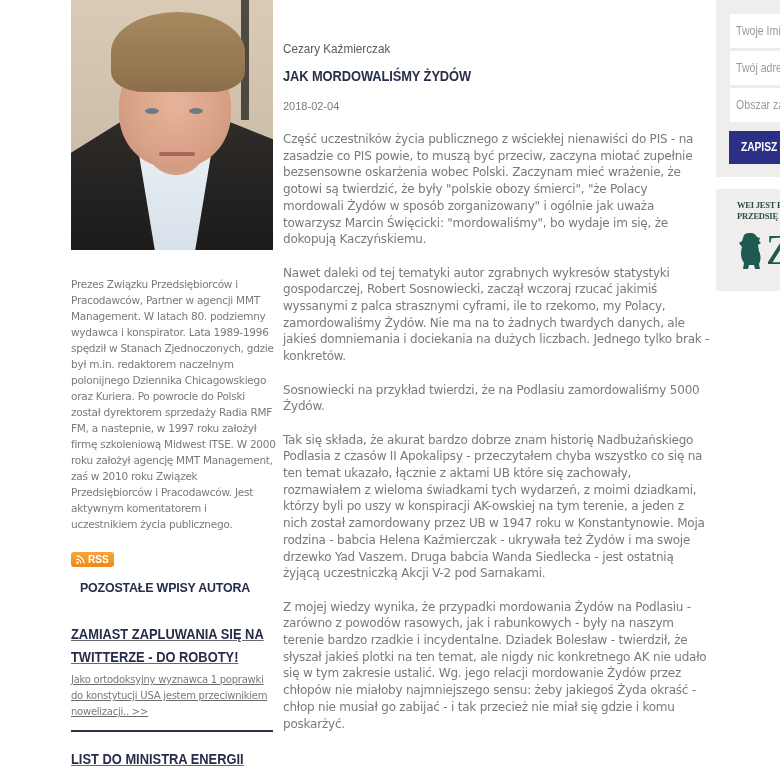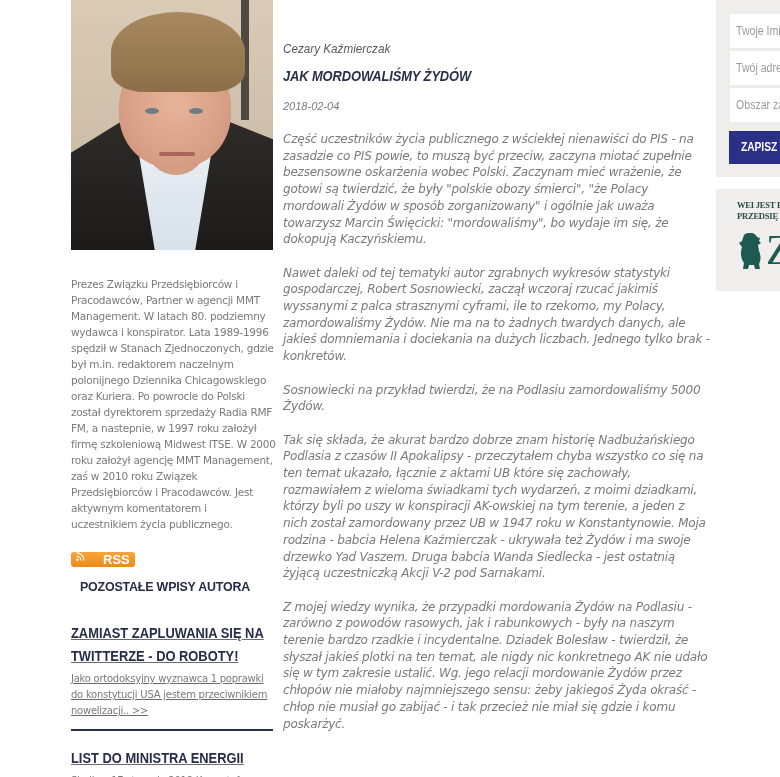--- a/index.html
+++ b/index.html
@@ -41,24 +41,24 @@
   .author-photo .eye.l { left:74px; } .author-photo .eye.r { left:118px; }
   .author-photo .mouth { position:absolute; left:88px; top:152px; width:36px; height:4px; background:#a8665a; border-radius:2px; }
 
   .author-bio {
     margin-top: 26px; width: 205px;
     font-size: 10.5px; line-height: 16px; color: #7a7a7a;
     font-family: "DejaVu Sans", sans-serif; letter-spacing: -0.25px;
   }
 
   .rss-badge {
-    display: inline-flex; gap: 18px;
+    display: inline-flex; align-items: center; gap: 3px;
     margin-top: 20px; height: 15px; padding: 0 5px;
     background: linear-gradient(180deg, #f9a43b, #ec8a1a);
-    border-radius: 3px; color: #fff; font-size: 13px; font-weight: bold;
+    border-radius: 3px; color: #fff; font-size: 10px; font-weight: bold;
     font-family: "Liberation Sans", sans-serif;
   }
   .rss-badge svg { width: 9px; height: 9px; }
 
   .others-heading {
     margin-top: 12px; margin-left: 9px;
     font-family: "Liberation Sans", sans-serif; font-weight: bold;
     font-size: 13.5px; color: #262c4a; letter-spacing: -0.2px;
     transform: scaleX(0.92); transform-origin: left;
   }
@@ -71,21 +71,21 @@
     transform: scaleX(0.92); transform-origin: left; width: 215px;
     text-transform: uppercase;
   }
   .post-excerpt {
     margin-top: 3px; font-size: 10px; line-height: 16px; color: #7a7a7a;
     letter-spacing: -0.25px;
   }
   .post-divider { margin: 10px 0 16px 0; height: 2px; background: #2a2f4a; width: 202px; }
 
   
-  .article { position: absolute; left: 283px; top: 41px; width: 430px; font-style: italic; }
+  .article { position: absolute; left: 283px; top: 41px; width: 430px; }
   .article-author {
     font-family: "Liberation Sans", sans-serif; font-size: 13px; color: #5a5a5a;
     transform: scaleX(0.9); transform-origin: left;
   }
   .article-title {
     margin-top: 12px;
     font-family: "Liberation Sans", sans-serif; font-weight: bold;
     font-size: 14px; color: #2a2f4a; letter-spacing: -0.1px;
     transform: scaleX(0.92); transform-origin: left;
   }

